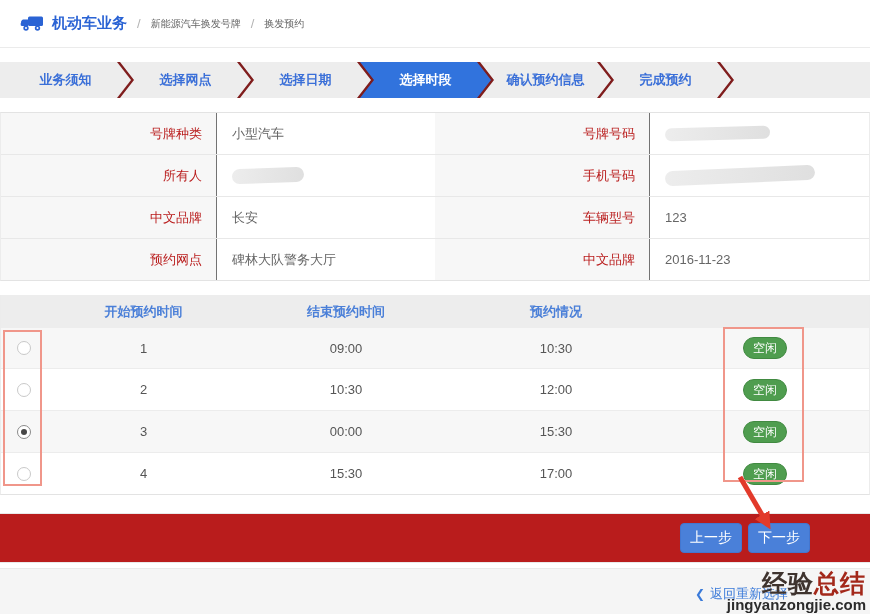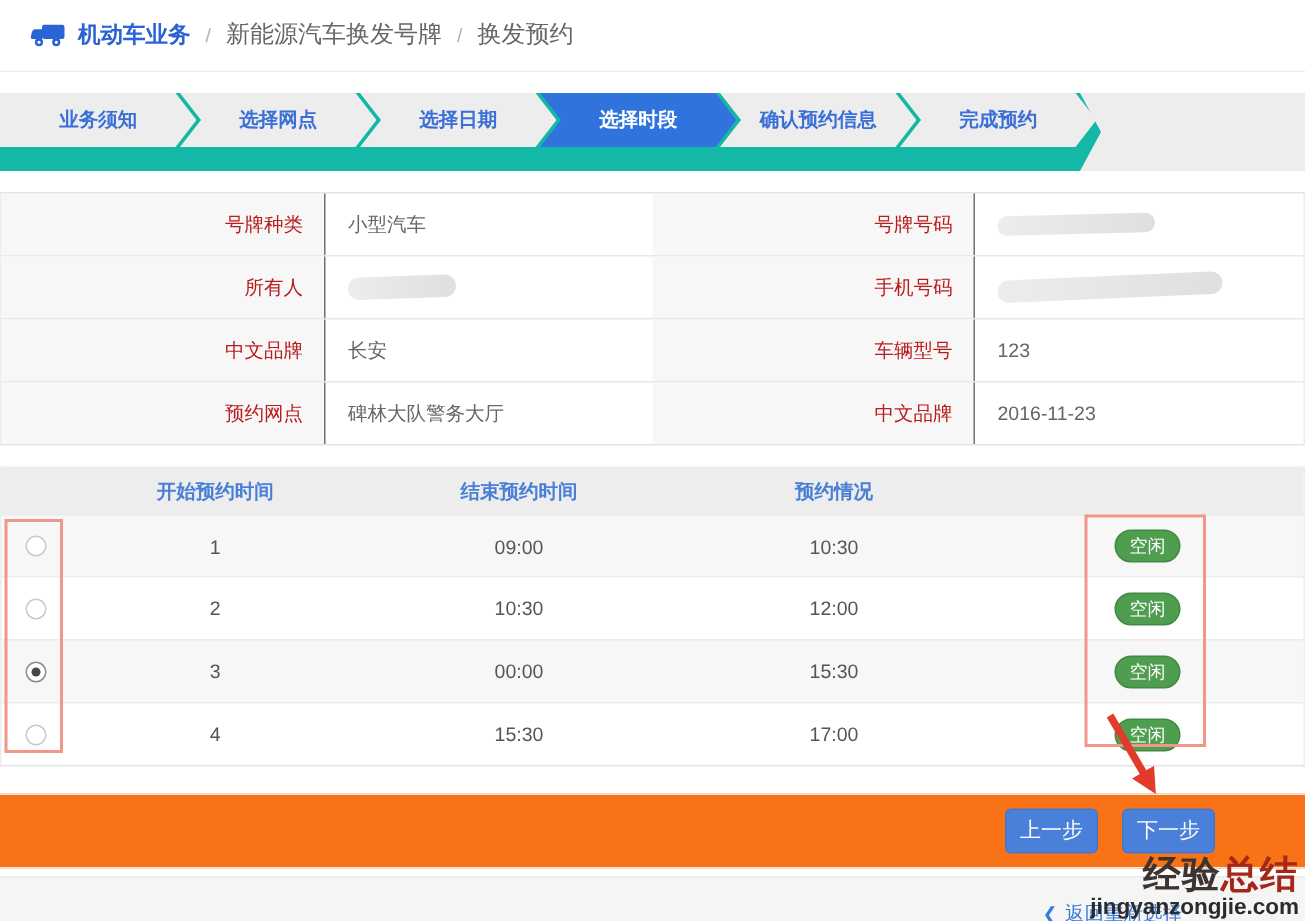--- a/index.html
+++ b/index.html
@@ -4,24 +4,24 @@
 <style>
   html,body{margin:0;padding:0}
   body{width:870px;height:614px;position:relative;background:#fff;overflow:hidden;
        font-family:"Liberation Sans","DejaVu Sans",sans-serif;}
 
   
   .header{height:47px;border-bottom:1px solid #ebebeb;display:flex;align-items:center;padding-left:20px}
   .truck{width:24px;height:17px;margin-right:8px;flex:0 0 auto}
   .hd-title{color:#2a63d4;font-size:15px;font-weight:bold}
   .hd-sep{color:#b3b3b3;font-size:13px;margin:0 10px}
-  .hd-crumb{color:#666;font-size:16px}
-
-  
-  .wizard{margin-top:14px;height:52px;display:flex;background:#14b8a6}
+  .hd-crumb{color:#666;font-size:10px}
+
+  
+  .wizard{margin-top:14px;height:36px;display:flex;background:#7f1d1d}
   .step{width:131px;height:36px;line-height:36px;text-align:center;font-size:13px;font-weight:bold;
         color:#3a6fd8;background:#ededed;margin-left:-11px;flex:0 0 auto;
         clip-path:polygon(0 0,calc(100% - 14px) 0,100% 50%,calc(100% - 14px) 100%,0 100%,14px 50%)}
   .step:first-child{margin-left:0;
         clip-path:polygon(0 0,calc(100% - 14px) 0,100% 50%,calc(100% - 14px) 100%,0 100%)}
   .step.active{background:#3173dd;color:#fff}
   .step-fill{flex:1;background:#ededed;margin-left:-11px;
         clip-path:polygon(0 0,100% 0,100% 100%,0 100%,14px 50%)}
 
   
@@ -51,23 +51,23 @@
   .radio.checked{border-color:#8a8a8a}
   .radio.checked::after{content:"";position:absolute;left:3px;top:3px;width:6px;height:6px;
          border-radius:50%;background:#474747}
   .badge{display:inline-block;background:#4f9d4f;border:1px solid #418a41;color:#fff;font-size:12px;
          padding:2px 9px;border-radius:11px;line-height:16px}
   .ann{position:absolute;border:2px solid #f0968a;pointer-events:none;z-index:40}
   .ann-radio{left:2px;top:35px;width:35px;height:152px}
   .ann-status{left:722px;top:32px;width:77px;height:151px}
 
   
-  .btn-band{margin-top:18px;height:50px;background:#f97316;border-top:1px solid #e9e9e9;
+  .btn-band{margin-top:18px;height:50px;background:#b91c1c;border-top:1px solid #e9e9e9;
             border-bottom:1px solid #e9e9e9;box-sizing:border-box;display:flex;align-items:center;
-            justify-content:flex-end;gap:16px;padding-right:60px}
+            justify-content:flex-end;gap:6px;padding-right:60px}
   .btn{width:62px;height:30px;background:#4a80d9;border:1px solid #4376cf;border-radius:4px;color:#fff;
        font-size:14px;display:flex;align-items:center;justify-content:center;cursor:pointer;box-sizing:border-box}
 
   
   .bottom-band{margin-top:5px;height:49px;background:#f5f5f5;border-top:1px solid #e9e9e9;
                box-sizing:border-box;text-align:right;padding-right:82px;line-height:47px}
   .back-link{color:#3a7ad9;font-size:13px;text-decoration:none;cursor:pointer}
   .back-chevron{font-size:12px;margin-right:5px}
 
   

